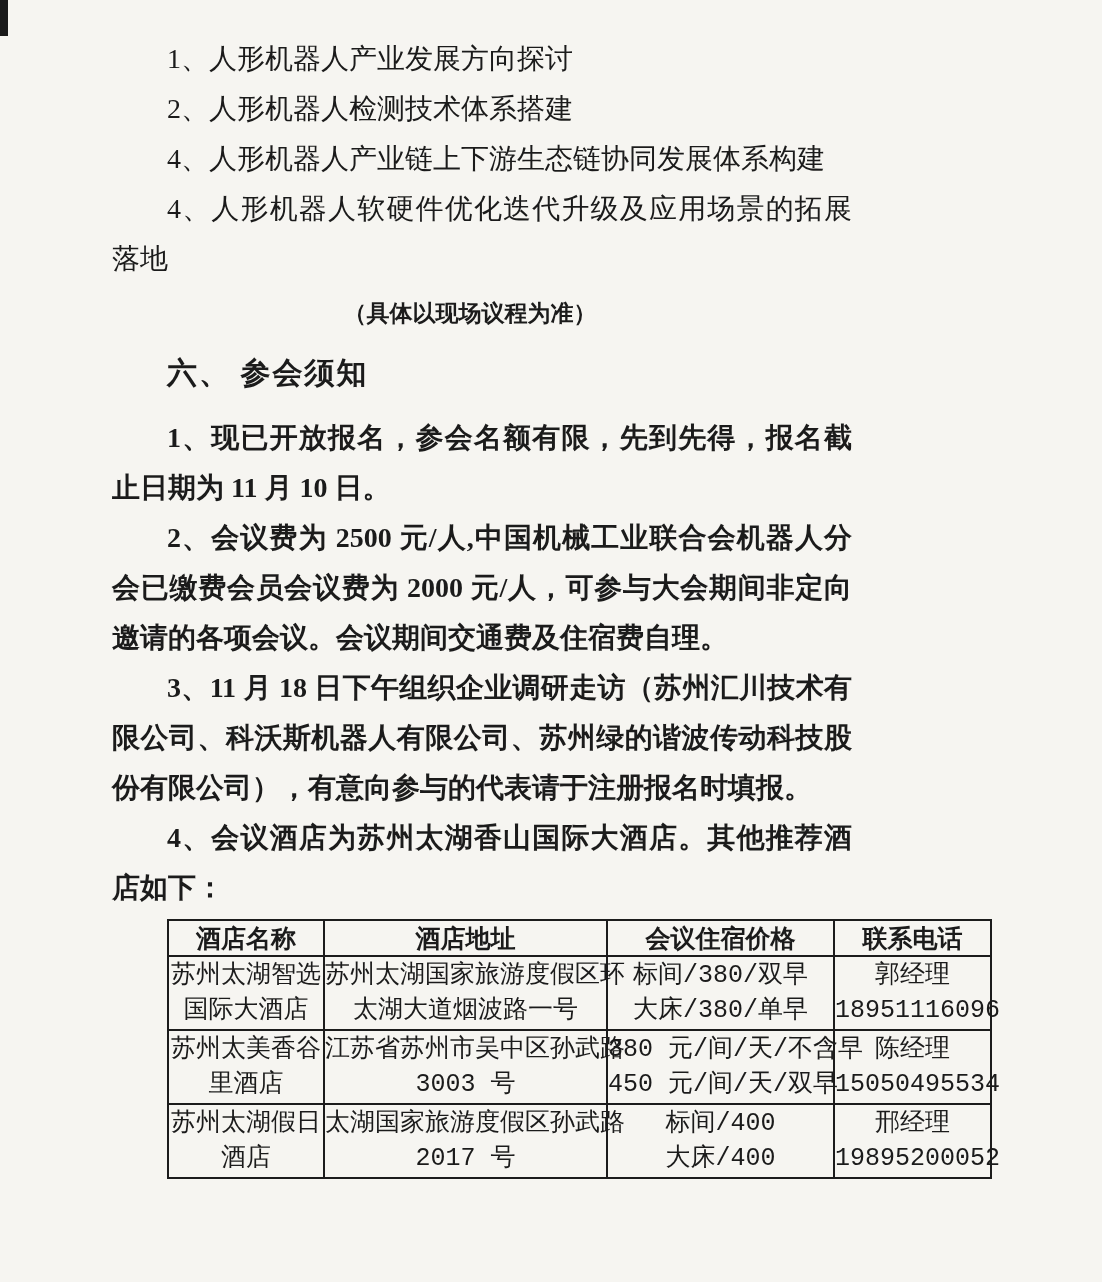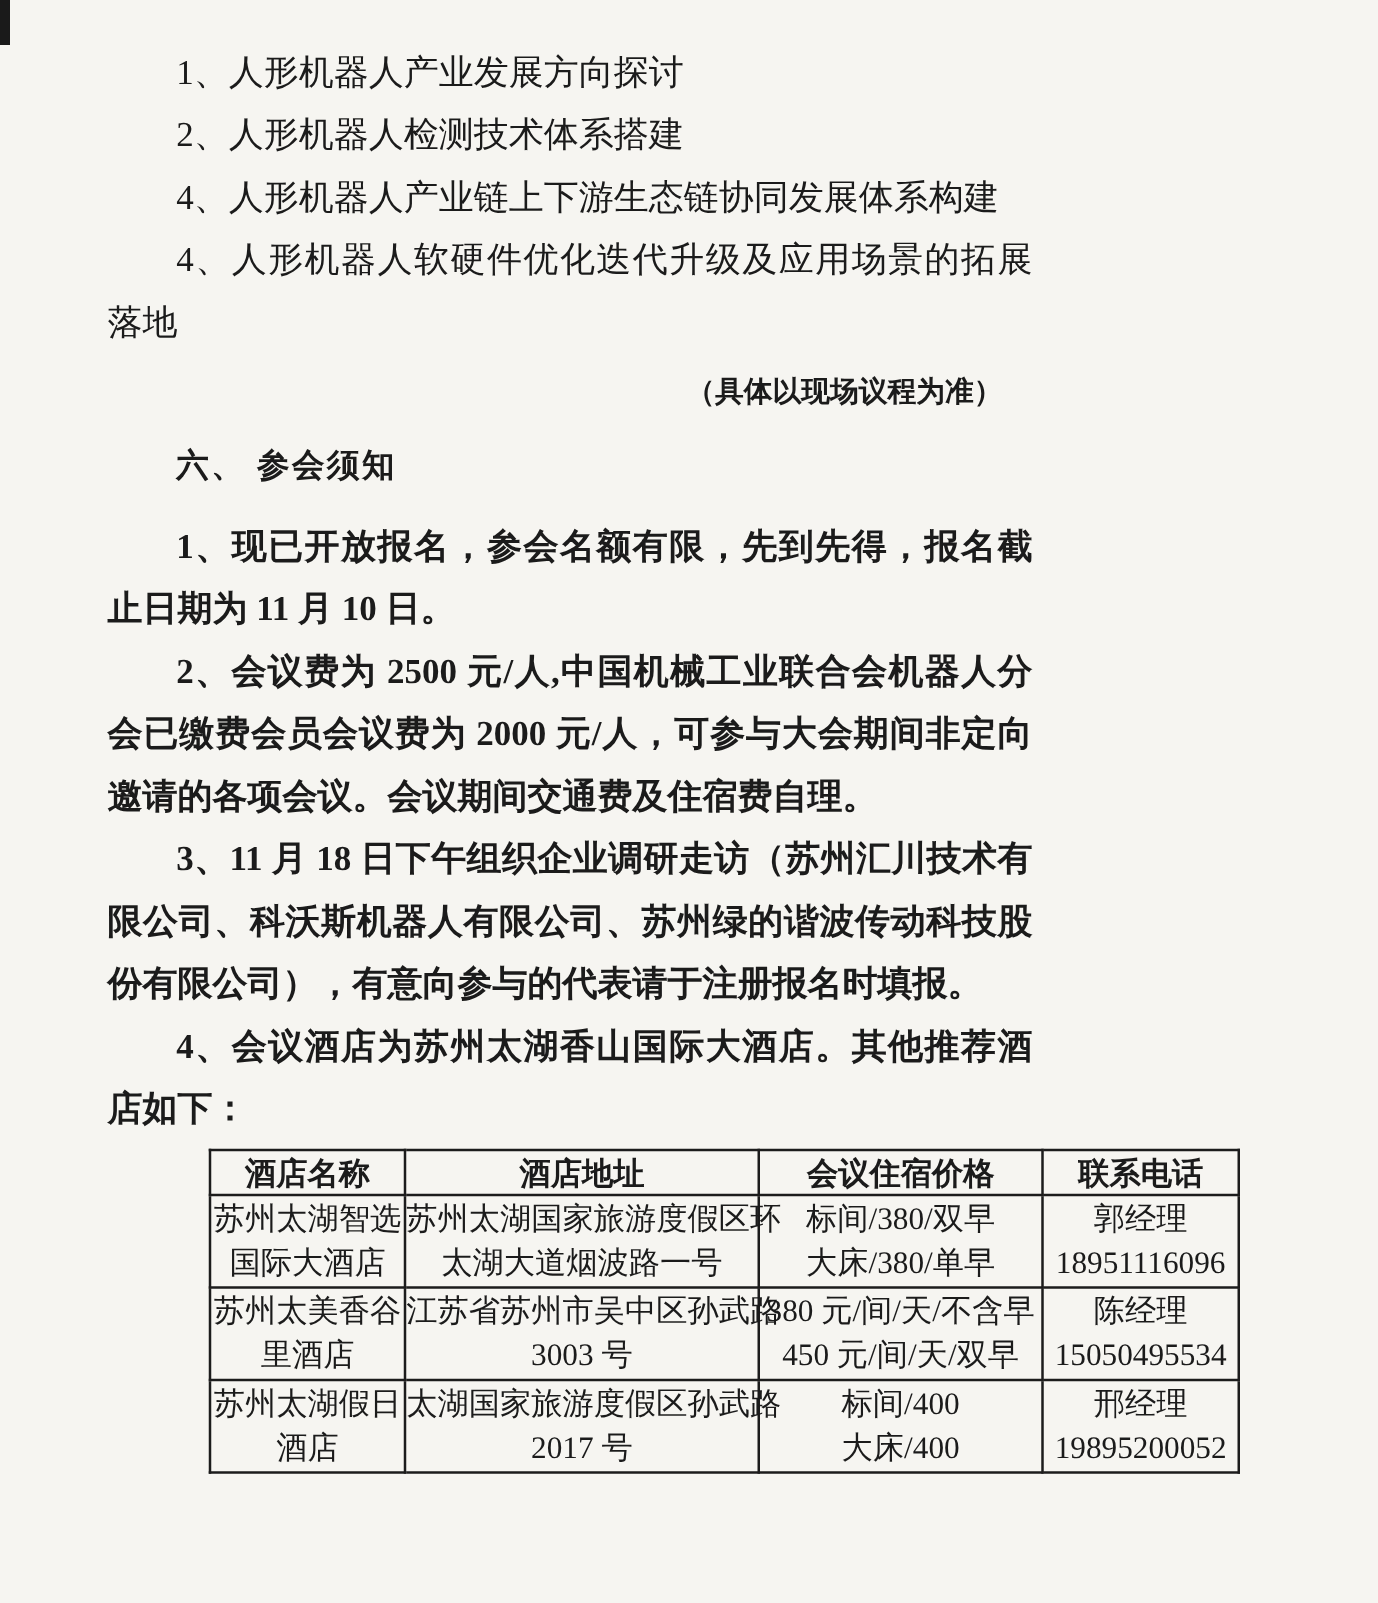--- a/index.html
+++ b/index.html
@@ -12,40 +12,40 @@
     overflow:hidden;
   }
   .scan-artifact{
     position:absolute;left:0;top:0;width:8px;height:36px;background:#1a1a1a;
   }
   .page{
     position:relative;
     padding-top:34px;
   }
   .text-block{
-    margin-left:86px;
+    margin-left:112px;
     width:740px;
   }
   .para{
     font-size:28px;
     line-height:50px;
     text-align:justify;
     text-indent:55px;
     margin:0;
   }
   .agenda-note{
     font-size:23px;
     font-weight:bold;
     line-height:40px;
-    text-align:right;
+    text-align:center;
     padding-right:24px;
     margin-top:10px;
   }
   .section-heading{
-    font-size:26px;
+    font-size:30px;
     font-weight:bold;
     line-height:50px;
     margin-top:14px;
     padding-left:55px;
     letter-spacing:2px;
   }
   .notice-block{
     margin-top:15px;
     font-weight:bold;
   }
@@ -54,20 +54,21 @@
     width:823px;
     border-collapse:collapse;
     table-layout:fixed;
     background:transparent;
   }
   .hotel-table th,.hotel-table td{
     border:2px solid #1c1c1c;
     padding:0;
     text-align:center;
     vertical-align:middle;
+    font-family:Liberation Mono, monospace;
   }
   .hotel-table th{
     height:34px;
     font-size:25px;
     font-weight:bold;
   }
   .hotel-table td{
     height:72px;
   }
   .cell-line{

